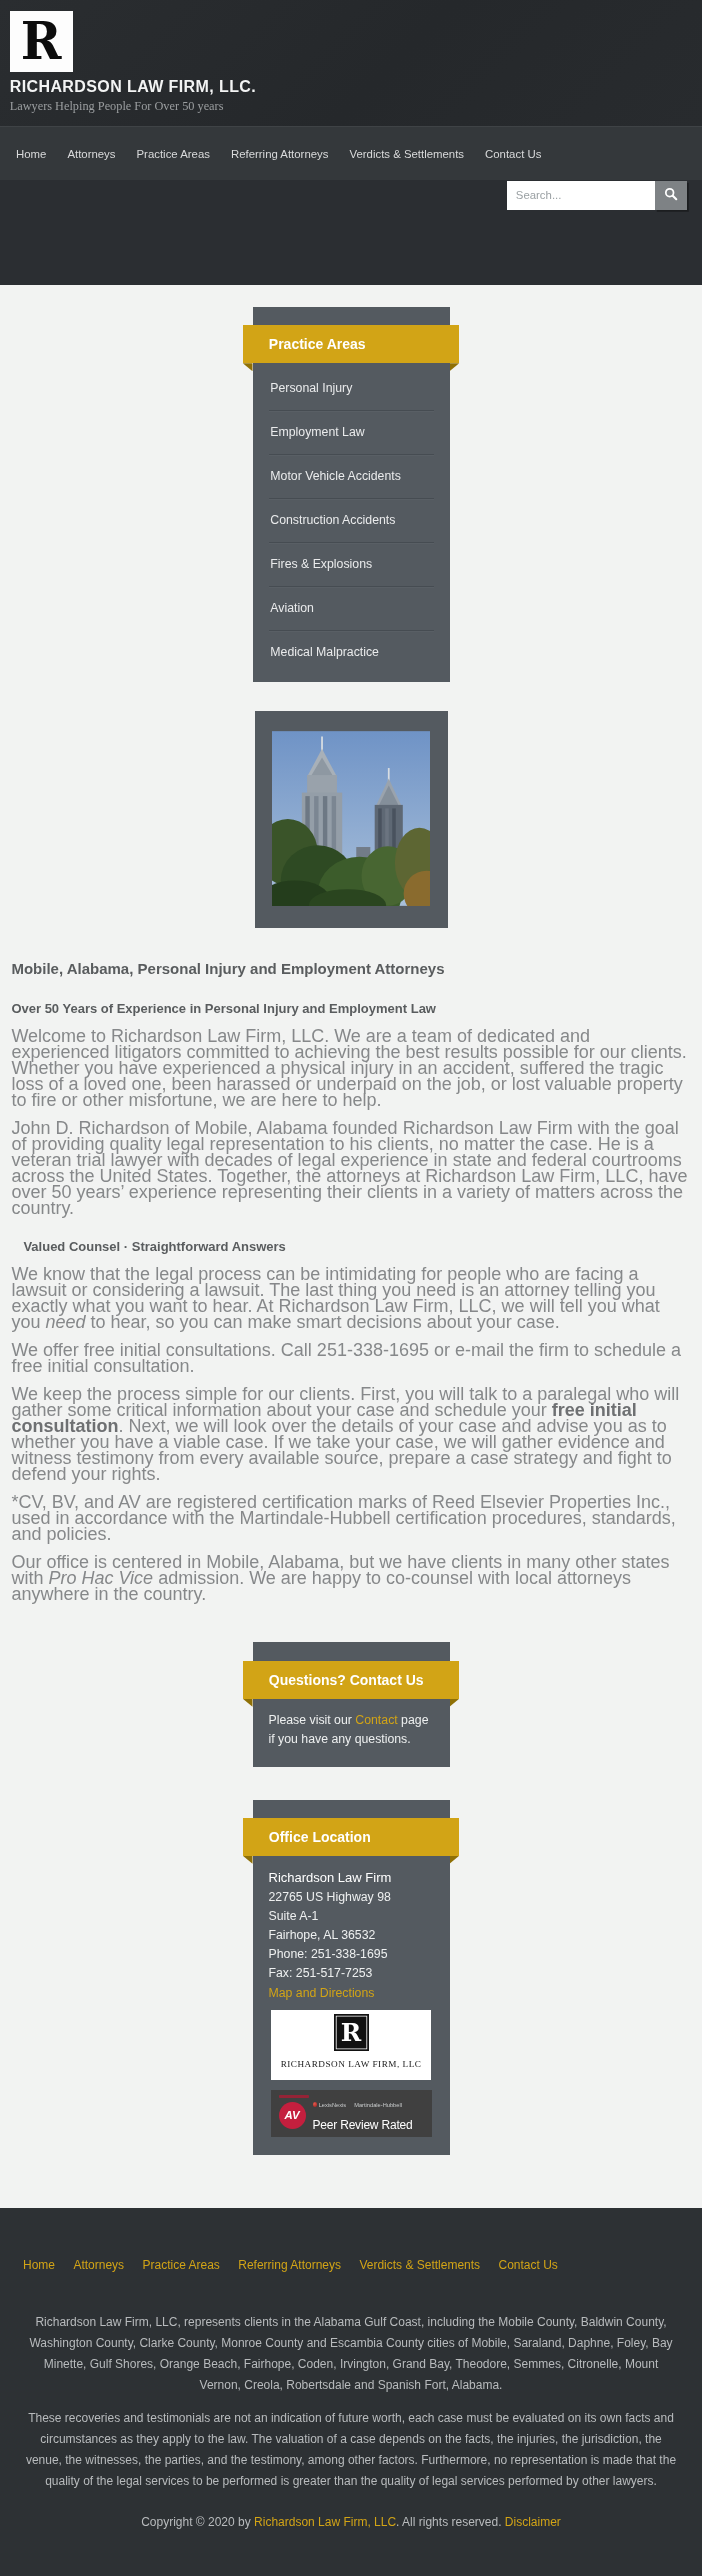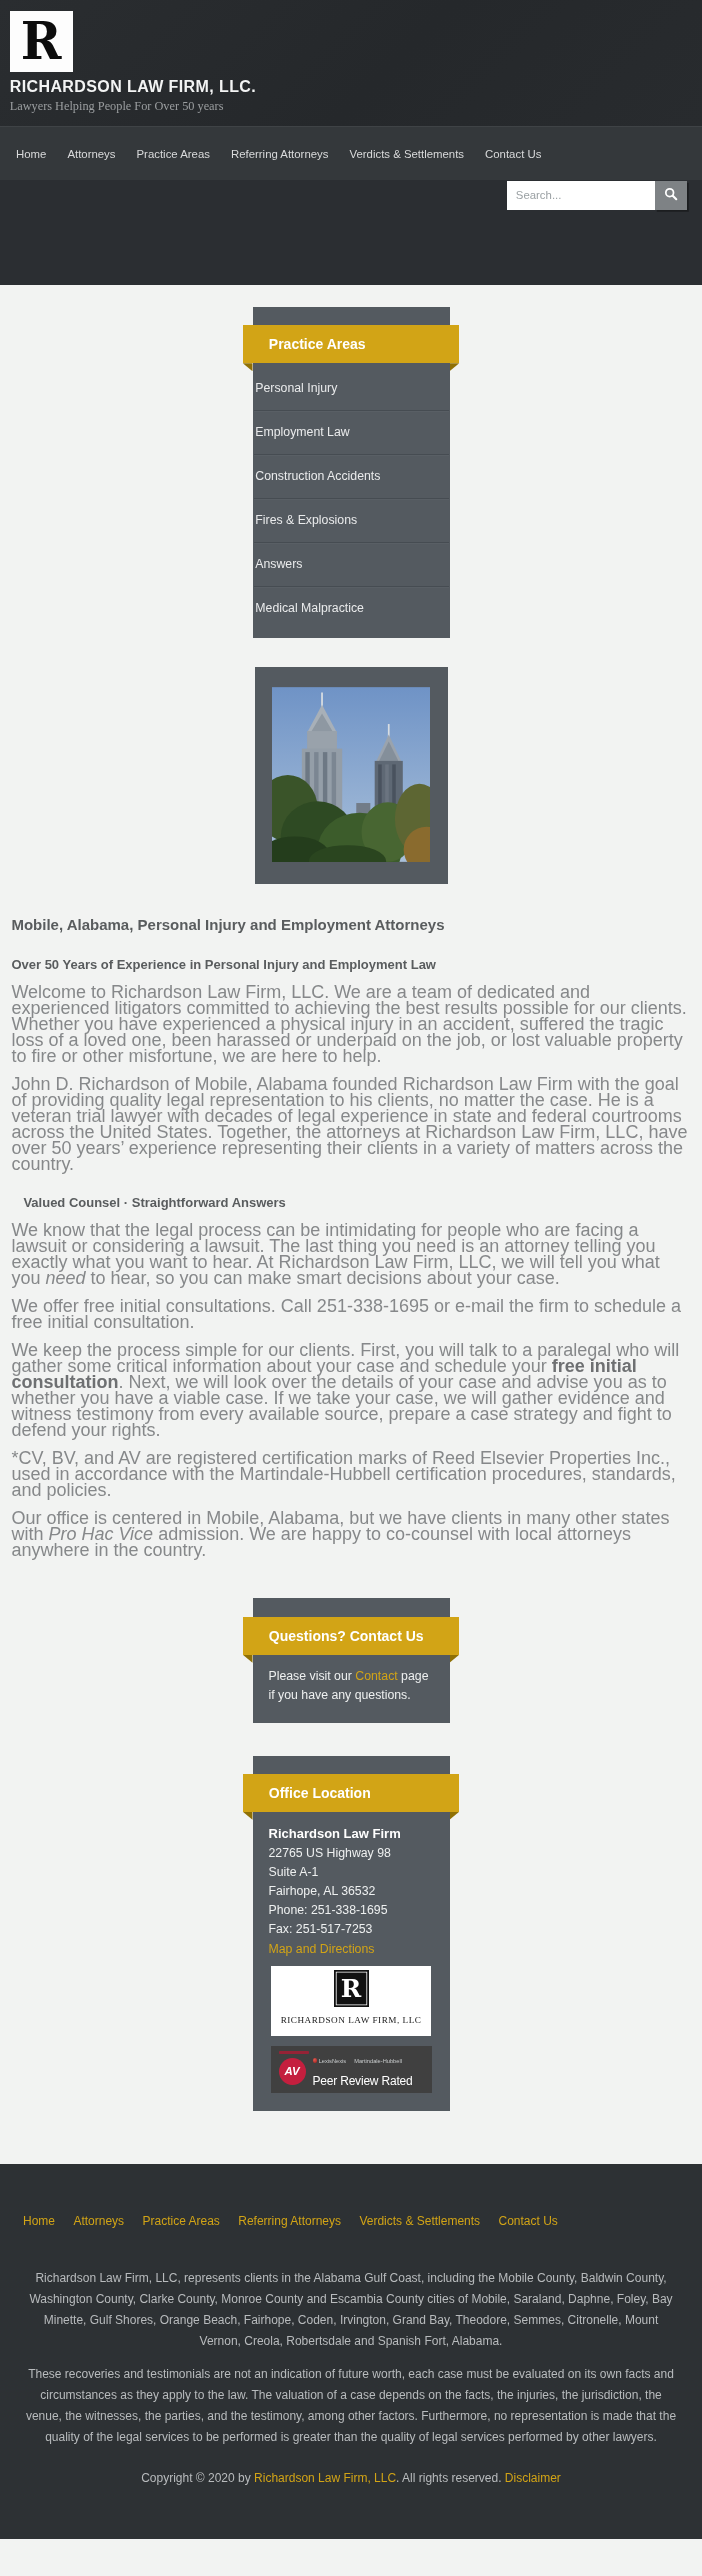--- a/index.html
+++ b/index.html
@@ -95,21 +95,21 @@
     clip-path:polygon(0 0,100% 0,100% 100%);
   }
   .ribbon::after {
     content:""; position:absolute; right:0; top:100%;
     width:9.7px; height:8px; background:#8f7006;
     clip-path:polygon(0 0,100% 0,0 100%);
   }
   .widget-practice { margin-top:22px; }
   .practice-list { list-style:none; padding:3.5px 0 8.8px; }
   .practice-list li {
-    margin:0 1px;
+    margin:0 16px;
     padding:14px 1.8px 15px;
     border-bottom:0.9px solid #464c52;
     box-shadow:0 0.9px 0 rgba(255,255,255,.04);
     color:#eaebec; font-size:12.3px; cursor:pointer;
   }
   .practice-list li:last-child { border-bottom:none; box-shadow:none; }
   
   .widget-photo {
     width:193px; margin:29px auto 0;
     background:#545a60;
@@ -125,21 +125,21 @@
   .seg-b { font-weight:700; color:#6e7072; }
   .seg-i { font-style:italic;text-align:center; }
   .seg-link { color:#d2a416; cursor:pointer; }
   
   .widget-questions { margin-top:40px; }
   .widget-office    { margin-top:33px; }
   .widget-body {
     padding:12.3px 16px 17.6px;
     font-size:12.3px; line-height:19px; color:#eef0f0;
   }
-  .office-firm { font-weight:700; font-size:13px; color:#ffffff; }
+  .office-firm { font-weight:400; font-size:13px; color:#ffffff; }
   .office-line { display:block; }
   .map-link { color:#d2a416; cursor:pointer; display:inline-block; margin-top:0.9px; }
   
   .logo-card {
     width:160px; margin:7px auto 0;
     background:#ffffff;
     padding:4.4px 3.5px 6.1px;
     text-align:center;
   }
   .logo-card-sq {
@@ -245,23 +245,24 @@
   </div>
 </div>
 
 <main class="main-area">
 
   <aside class="widget widget-practice">
     <div class="ribbon">Practice Areas</div>
     <ul class="practice-list">
       <li>Personal Injury</li>
       <li>Employment Law</li>
+      <li>Motor Vehicle Accidents</li>
       <li>Construction Accidents</li>
       <li>Fires &amp; Explosions</li>
-      <li>Answers</li>
+      <li>Aviation</li>
       <li>Medical Malpractice</li>
     </ul>
   </aside>
 
   <div class="widget-photo">
     <svg width="158" height="175" viewBox="0 0 180 199">
       <defs>
         <linearGradient id="sky" x1="0" y1="0" x2="0" y2="1">
           <stop offset="0" stop-color="#6f93c6"></stop>
           <stop offset="1" stop-color="#a9c0da"></stop>

